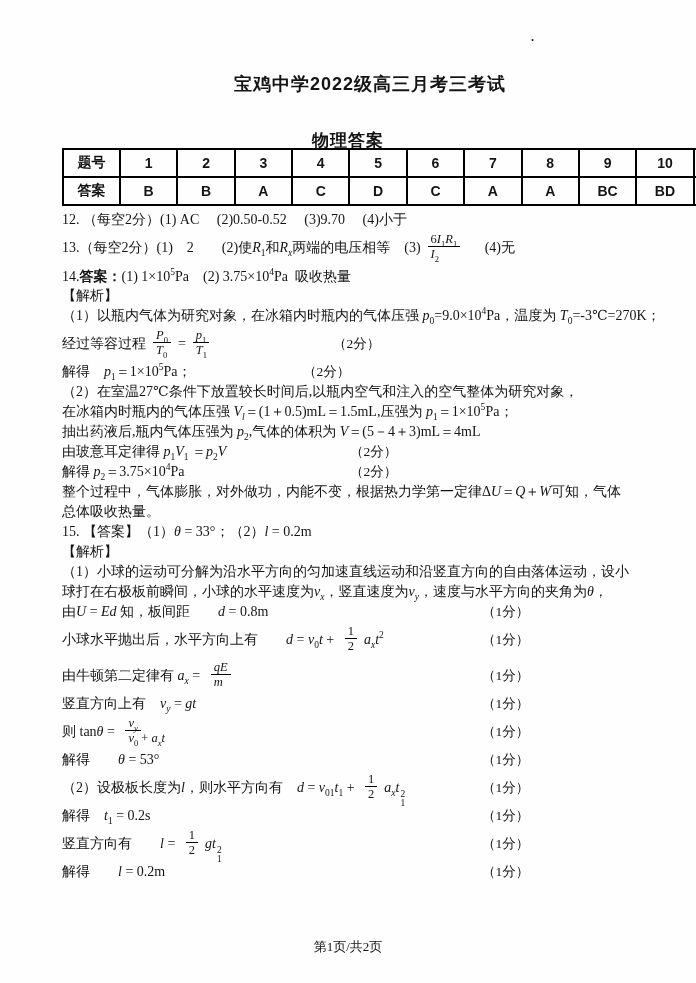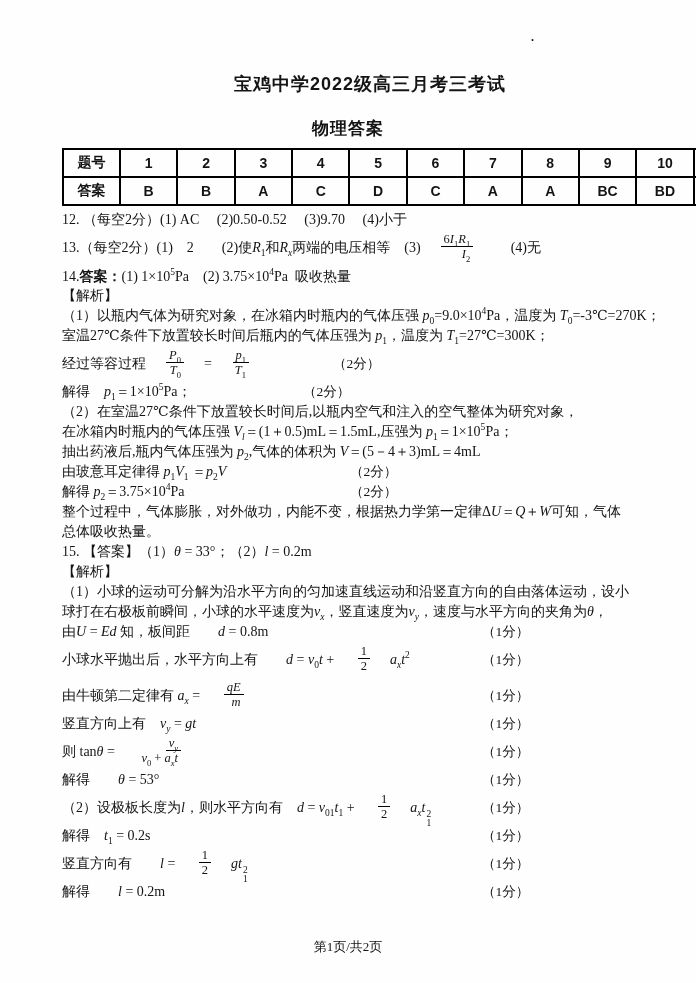--- a/index.html
+++ b/index.html
@@ -9,21 +9,21 @@
     font-family:"Liberation Serif","DejaVu Serif",serif;
   }
   .stray { position:absolute; top:30px; left:531px; font-size:12px; font-weight:bold; }
   .title {
     position:absolute; top:72px; left:0; right:0; margin:0; text-align:center;
     font-size:18px; font-weight:bold; letter-spacing:1px;
     font-family:"Liberation Sans","DejaVu Sans",sans-serif;
     padding-left:44px;
   }
   .subtitle {
-    position:absolute; top:113px; left:0; right:0; margin:4px; text-align:center;
+    position:absolute; top:113px; left:0; right:0; margin:16px; text-align:center;
     font-size:17px; font-weight:bold; letter-spacing:1px;
     font-family:"Liberation Sans","DejaVu Sans",sans-serif;
   }
   table.answers {
     position:absolute; top:148px; left:62px; width:690px;
     border-collapse:collapse; table-layout:fixed;
     font-family:"Liberation Sans","DejaVu Sans",sans-serif;
   }
   table.answers th, table.answers td {
     border:2px solid #000; height:26px; text-align:center;
@@ -34,22 +34,22 @@
     position:absolute; top:210px; left:62px; width:610px;
     font-size:14px;
   }
   .cline { position:relative; height:20px; line-height:20px; white-space:pre; }
   .cline.tall { height:36px; line-height:36px; }
   .sg-i { font-style:italic; font-family:"Liberation Serif","DejaVu Serif",serif; }
   .sg-b { font-weight:bold; font-family:"Liberation Sans","DejaVu Sans",sans-serif;text-align:center; }
   sub, sup { font-size:0.68em; line-height:0; }
   sub.it { font-style:italic; }
   .frac {
-    display:inline-flex; flex-direction:column; align-items:flex-end; justify-content:center;
-    vertical-align:middle; font-size:12.5px; line-height:14px; margin:0 20px;
+    display:inline-flex; flex-direction:column; align-items:flex-start; justify-content:center;
+    vertical-align:middle; font-size:12.5px; line-height:14px; margin:0 7px;
     transform:translateY(-2px);
   }
   .frac .fn { border-bottom:1px solid #000; padding:0 3px; }
   .frac .fd { padding:0 3px; }
   .stack {
     display:inline-flex; flex-direction:column; align-items:flex-start;
     font-size:9.5px; line-height:9px; vertical-align:-5px; margin-left:1px;
   }
   .score { position:absolute; top:0; font-size:13.5px; }
   .footer {
@@ -94,21 +94,20 @@
           <td>BCD</td>
         </tr>
       </tbody>
   </table>
   <div class="content" id="content">
       <div class="cline"><span class="sg-t">12. （每空2分）(1) AC　 (2)0.50-0.52　 (3)9.70　 (4)小于</span></div>
       <div class="cline tall"><span class="sg-t">13.（每空2分）(1)　2　　(2)使</span><span class="sg-i">R</span><sub class="sg-sub">1</sub><span class="sg-t">和</span><span class="sg-i">R</span><sub class="sg-sub it">x</sub><span class="sg-t">两端的电压相等　(3)</span><span class="frac"><span class="fn"><span class="sg-t">6</span><span class="sg-i">I</span><sub class="sg-sub">1</sub><span class="sg-i">R</span><sub class="sg-sub">1</sub></span><span class="fd"><span class="sg-i">I</span><sub class="sg-sub">2</sub></span></span><span class="sg-t">　 (4)无</span></div>
       <div class="cline"><span class="sg-t">14.</span><span class="sg-b">答案：</span><span class="sg-t">(1) 1×10</span><sup class="sg-sup">5</sup><span class="sg-t">Pa　(2) 3.75×10</span><sup class="sg-sup">4</sup><span class="sg-t">Pa  吸收热量</span></div>
       <div class="cline"><span class="sg-t">【解析】</span></div>
       <div class="cline"><span class="sg-t">（1）以瓶内气体为研究对象，在冰箱内时瓶内的气体压强 </span><span class="sg-i">p</span><sub class="sg-sub">0</sub><span class="sg-t">=9.0×10</span><sup class="sg-sup">4</sup><span class="sg-t">Pa，温度为 </span><span class="sg-i">T</span><sub class="sg-sub">0</sub><span class="sg-t">=-3℃=270K；</span></div>
-      <div class="cline"><span class="sg-t">室温27℃条件下放置较长时间后瓶内的气体压强为 </span><span class="sg-i">p</span><sub class="sg-sub">1</sub><span class="sg-t">，温度为 </span><span class="sg-i">T</span><sub class="sg-sub">1</sub><span class="sg-t">=27℃=300K；</span></div>
       <div class="cline tall"><span class="sg-t">经过等容过程</span><span class="frac"><span class="fn"><span class="sg-i">P</span><sub class="sg-sub">0</sub></span><span class="fd"><span class="sg-i">T</span><sub class="sg-sub">0</sub></span></span><span class="sg-t">=</span><span class="frac"><span class="fn"><span class="sg-i">p</span><sub class="sg-sub">1</sub></span><span class="fd"><span class="sg-i">T</span><sub class="sg-sub">1</sub></span></span><span class="score" style="left: 271px;">（2分）</span></div>
       <div class="cline"><span class="sg-t">解得　</span><span class="sg-i">p</span><sub class="sg-sub">1</sub><span class="sg-t">＝1×10</span><sup class="sg-sup">5</sup><span class="sg-t">Pa；</span><span class="score" style="left: 241px;">（2分）</span></div>
       <div class="cline"><span class="sg-t">（2）在室温27℃条件下放置较长时间后,以瓶内空气和注入的空气整体为研究对象，</span></div>
       <div class="cline"><span class="sg-t">在冰箱内时瓶内的气体压强 </span><span class="sg-i">V</span><sub class="sg-sub it">l</sub><span class="sg-t">＝(1＋0.5)mL＝1.5mL,压强为 </span><span class="sg-i">p</span><sub class="sg-sub">1</sub><span class="sg-t">＝1×10</span><sup class="sg-sup">5</sup><span class="sg-t">Pa；</span></div>
       <div class="cline"><span class="sg-t">抽出药液后,瓶内气体压强为 </span><span class="sg-i">p</span><sub class="sg-sub">2</sub><span class="sg-t">,气体的体积为 </span><span class="sg-i">V</span><span class="sg-t">＝(5－4＋3)mL＝4mL</span></div>
       <div class="cline"><span class="sg-t">由玻意耳定律得 </span><span class="sg-i">p</span><sub class="sg-sub">1</sub><span class="sg-i">V</span><sub class="sg-sub">1</sub><span class="sg-t"> ＝</span><span class="sg-i">p</span><sub class="sg-sub">2</sub><span class="sg-i">V</span><span class="score" style="left: 288px;">（2分）</span></div>
       <div class="cline"><span class="sg-t">解得 </span><span class="sg-i">p</span><sub class="sg-sub">2</sub><span class="sg-t">＝3.75×10</span><sup class="sg-sup">4</sup><span class="sg-t">Pa</span><span class="score" style="left: 288px;">（2分）</span></div>
       <div class="cline"><span class="sg-t">整个过程中，气体膨胀，对外做功，内能不变，根据热力学第一定律Δ</span><span class="sg-i">U</span><span class="sg-t">＝</span><span class="sg-i">Q</span><span class="sg-t">＋</span><span class="sg-i">W</span><span class="sg-t">可知，气体</span></div>
       <div class="cline"><span class="sg-t">总体吸收热量。</span></div>
       <div class="cline"><span class="sg-t">15. 【答案】（1）</span><span class="sg-i">θ</span><span class="sg-t"> = 33°；（2）</span><span class="sg-i">l</span><span class="sg-t"> = 0.2m</span></div>

